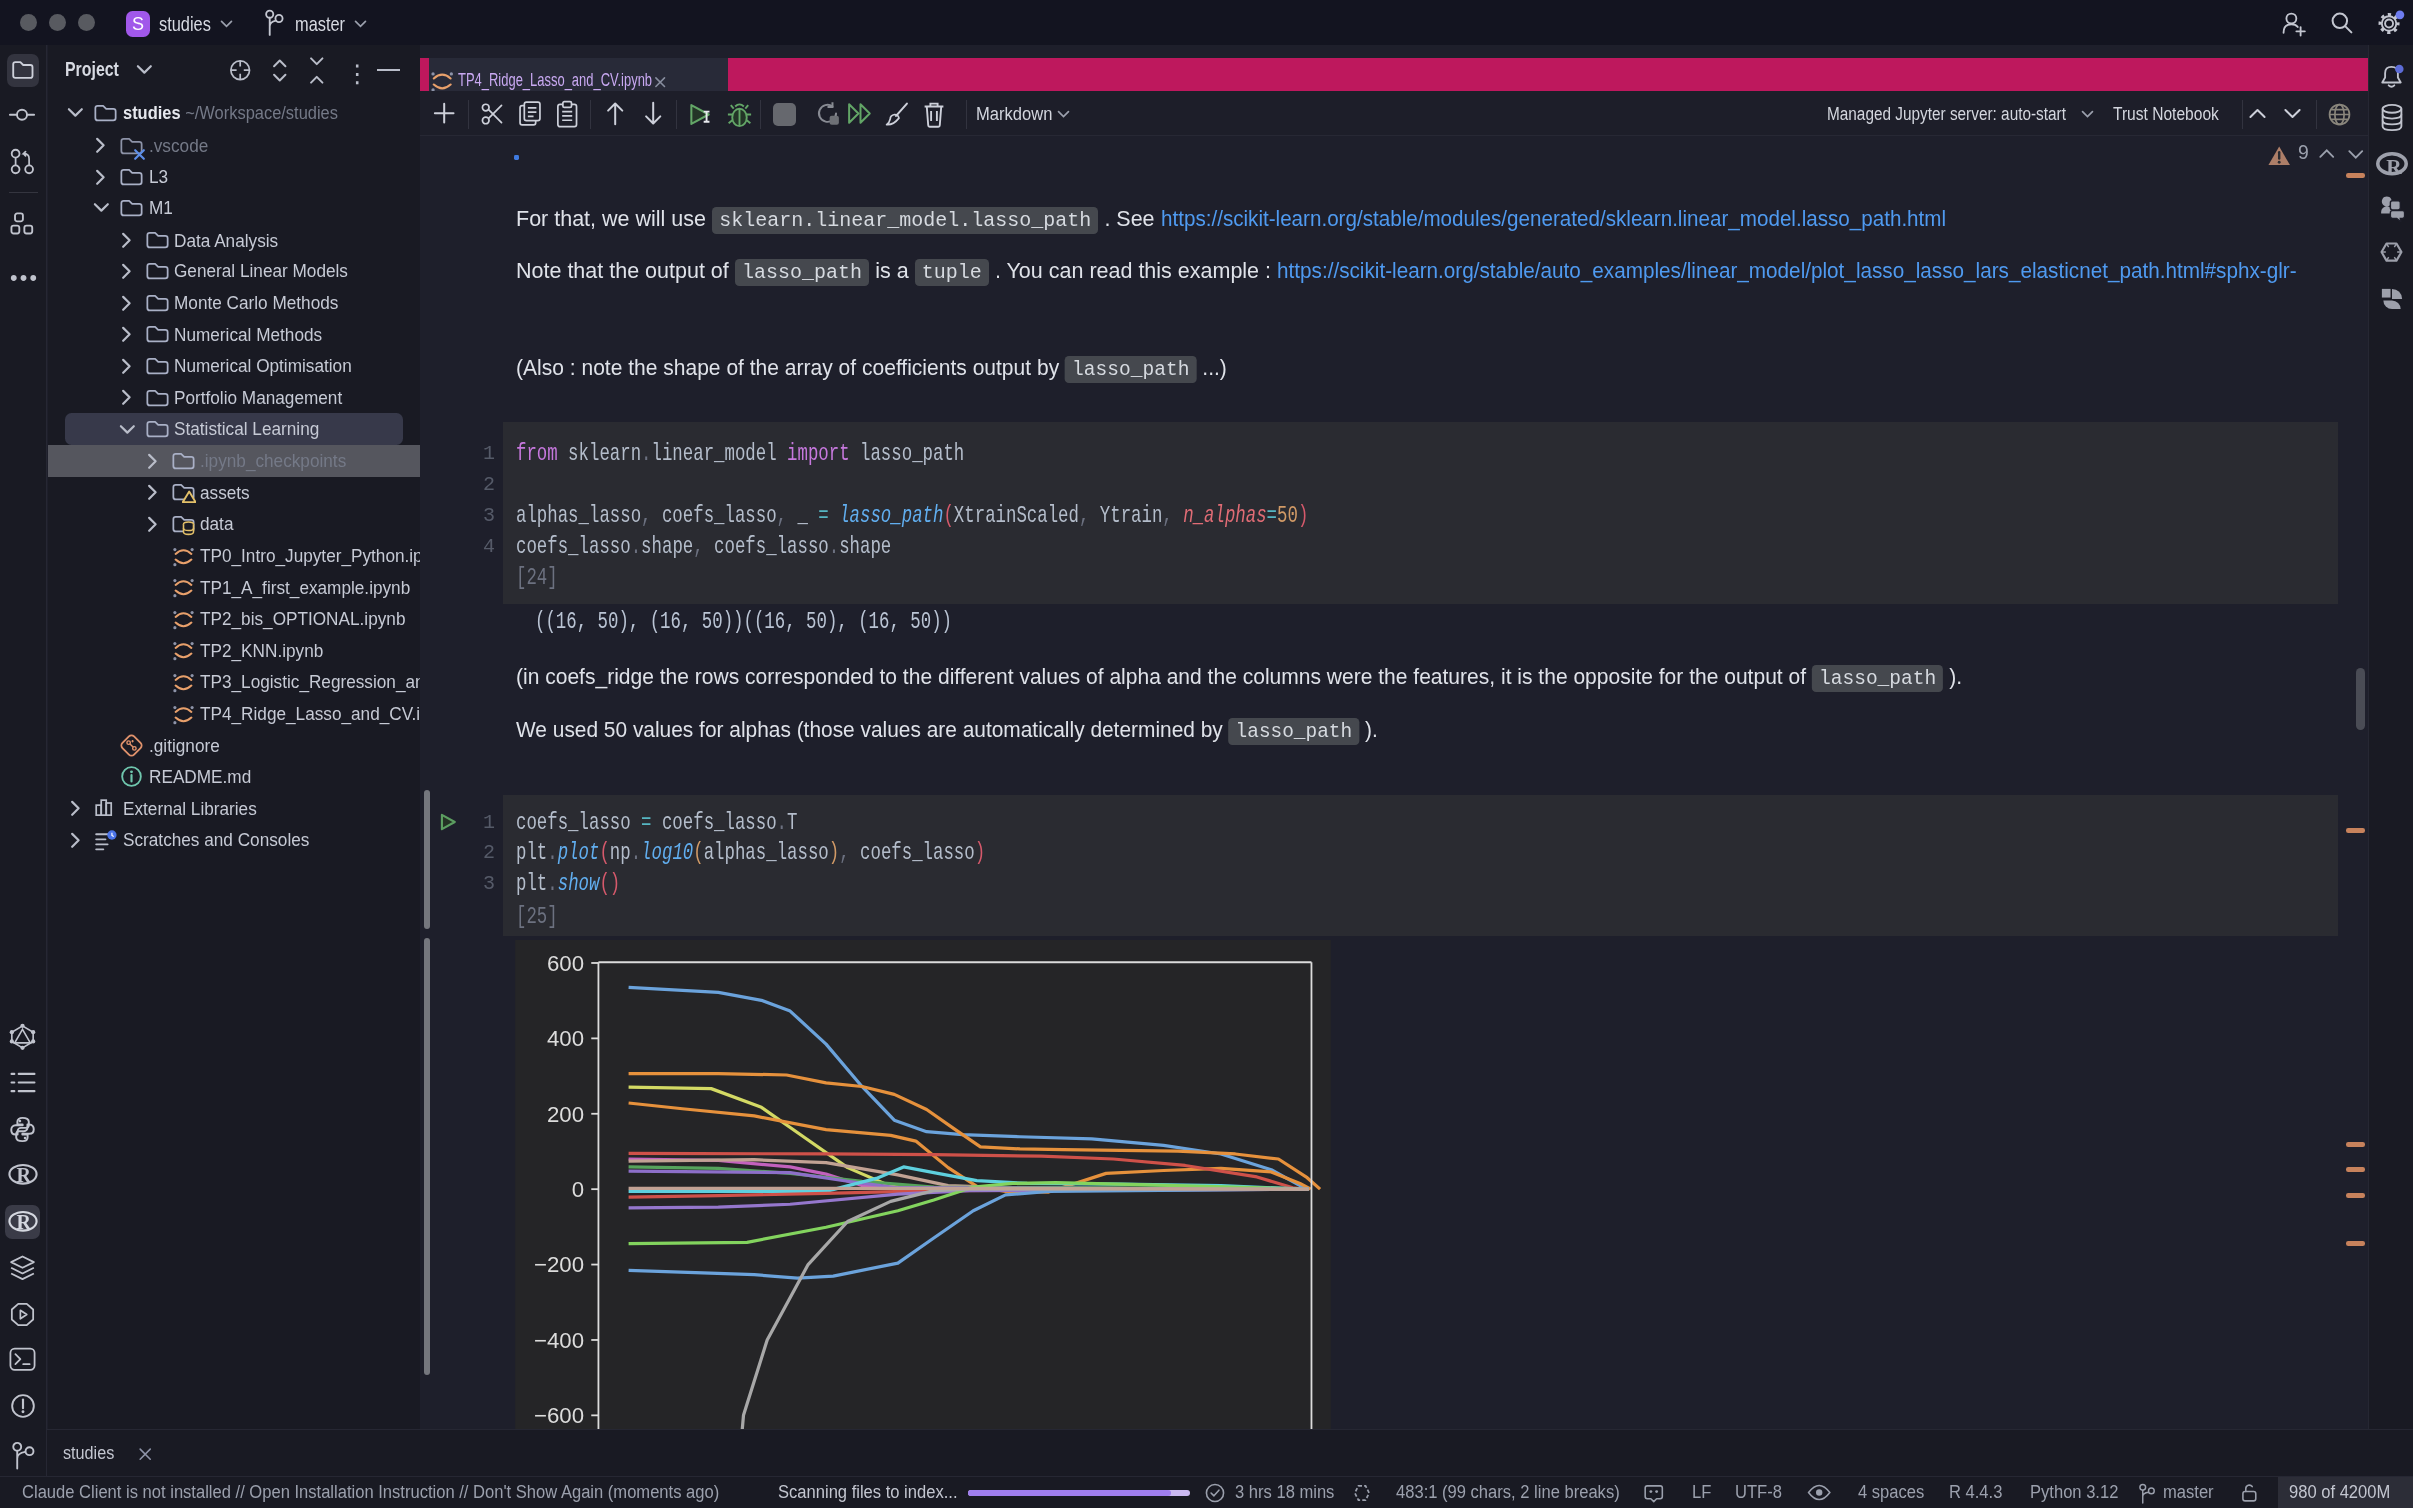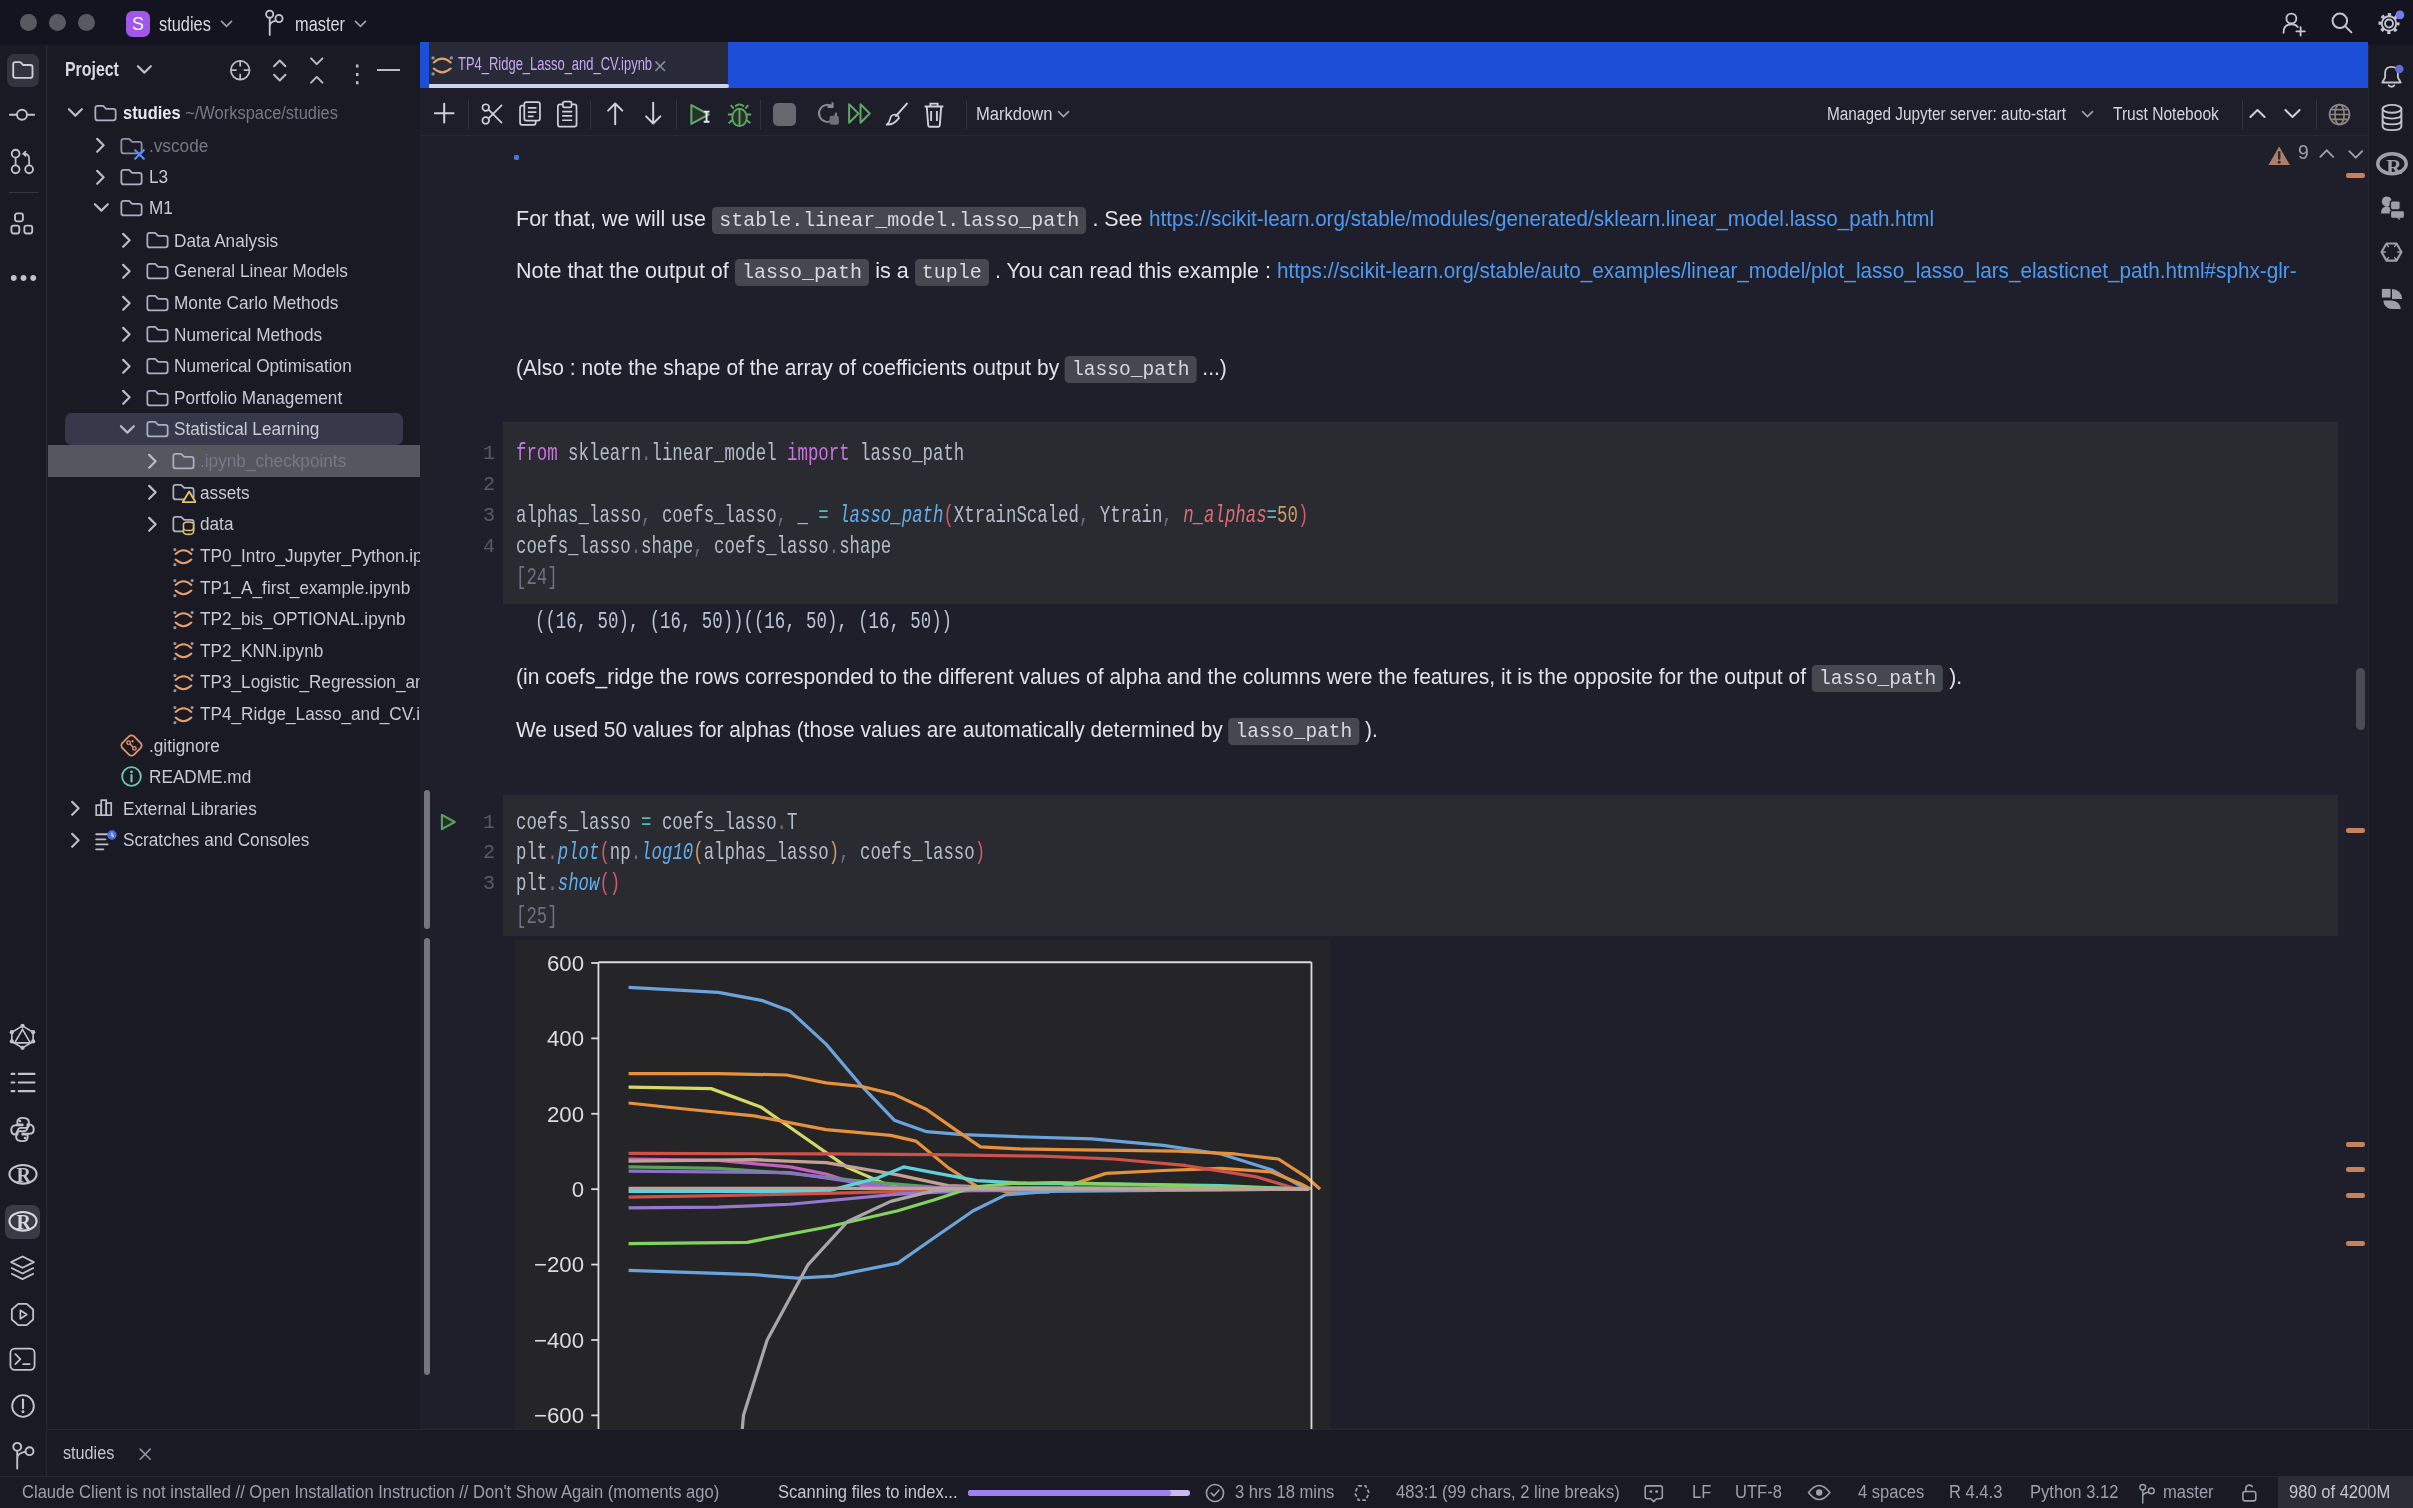--- a/index.html
+++ b/index.html
@@ -3,21 +3,21 @@
 <style>
 *{margin:0;padding:0;box-sizing:border-box}
 html,body{width:2413px;height:1508px;overflow:hidden}
 body{background:#1e1f2b;font-family:"Liberation Sans",sans-serif;position:relative;color:#c8ccd6}
 .abs{position:absolute}
 svg{display:block}
 
 #hdr{left:0;top:0;width:2413px;height:45px;background:#131420}
 #lstrip{left:0;top:45px;width:47px;height:1431px;background:#191a23;border-right:1.4px solid #262733}
 #proj{left:48px;top:45px;width:372px;height:1384px;background:#191a23;overflow:hidden}
-#tabbar{left:420px;top:42px;width:1948px;height:46px;background:#1d4ed8}
+#tabbar{left:420px;top:58px;width:1948px;height:46px;background:#be185d}
 #toolbar{left:420px;top:91px;width:1948px;height:45px;background:#1d1e29;border-bottom:1.4px solid #272834}
 #edit{left:420px;top:136px;width:1948px;height:1293px;background:#1e1f2b}
 #rstrip{left:2368px;top:45px;width:45px;height:1431px;background:#191a23;border-left:1.4px solid #262733}
 #btmbar{left:47px;top:1429px;width:2367px;height:47px;background:#191a23;border-top:1.4px solid #262733}
 #status{left:0;top:1476px;width:2413px;height:32px;background:#191a23;border-top:1.4px solid #262733;font-size:18px;color:#9ba0ad}
 
 .trow{position:absolute;height:32px;line-height:32px;font-size:18.7px;color:#c6cad5;white-space:nowrap;transform:scaleX(0.92);transform-origin:0 50%}
 .dim{color:#747987}
 
 .mono{font-family:"Liberation Mono",monospace}
@@ -470,21 +470,21 @@
   <svg class="abs" style="left:1906px;top:10px" width="27" height="27" viewBox="0 0 38 38">
       <g stroke="#8a867c" stroke-width="2.4" fill="none">
         <circle cx="19" cy="19" r="14"></circle>
         <ellipse cx="19" cy="19" rx="6.5" ry="14"></ellipse>
         <path d="M5 19 h28 M7.5 12 h23 M7.5 26 h23"></path>
       </g>
     </svg>
 </div>
 <div class="abs" id="edit">
   <div class="abs" style="left:94px;top:18.7px;width:5px;height:5px;background:#3f7ae0;border-radius:1.4px"></div>
-  <div class="mdl" style="left:96px;top:67px;line-height:32px">For that, we will use <span class="chip">stable.linear_model.lasso_path</span> . See <span class="link" style="display:inline-block;transform:scaleX(0.959);transform-origin:0 50%">https://scikit-learn.org/stable/modules/generated/sklearn.linear_model.lasso_path.html</span></div>
+  <div class="mdl" style="left:96px;top:67px;line-height:32px">For that, we will use <span class="chip">sklearn.linear_model.lasso_path</span> . See <span class="link" style="display:inline-block;transform:scaleX(0.959);transform-origin:0 50%">https://scikit-learn.org/stable/modules/generated/sklearn.linear_model.lasso_path.html</span></div>
   <div class="mdl" style="left:96px;top:119px;line-height:32px">Note that the output of <span class="chip">lasso_path</span> is a <span class="chip">tuple</span> . You can read this example : <span class="link" style="display:inline-block;transform:scaleX(0.963);transform-origin:0 50%">https://scikit-learn.org/stable/auto_examples/linear_model/plot_lasso_lasso_lars_elasticnet_path.html#sphx-glr-</span></div>
   <div class="mdl" style="left:96px;top:216px;line-height:32px;transform:scaleX(0.978);transform-origin:0 50%">(Also : note the shape of the array of coefficients output by <span class="chip">lasso_path</span> ...)</div>
   <div class="abs" style="left:83px;top:286px;width:1835px;height:182px;background:#2a2b31"></div>
   <div class="lnum" style="left:45px;top:303px;width:30px;text-align:right;line-height:30px">1</div>
   <div class="lnum" style="left:45px;top:334px;width:30px;text-align:right;line-height:30px">2</div>
   <div class="lnum" style="left:45px;top:365px;width:30px;text-align:right;line-height:30px">3</div>
   <div class="lnum" style="left:45px;top:396px;width:30px;text-align:right;line-height:30px">4</div>
   <div class="cline mono" style="left:96px;top:303px;line-height:30px"><span class="kw">from</span> sklearn<span class="gr">.</span>linear_model <span class="kw">import</span> lasso_path</div>
   <div class="cline mono" style="left:96px;top:365px;line-height:30px">alphas_lasso<span class="gr">,</span> coefs_lasso<span class="gr">,</span> _ <span class="op">=</span> <span class="fn">lasso_path</span><span class="p1">(</span>XtrainScaled<span class="gr">,</span> Ytrain<span class="gr">,</span> <span class="pm">n_alphas</span><span class="op">=</span><span class="nm">50</span><span class="p1">)</span></div>
   <div class="cline mono" style="left:96px;top:396px;line-height:30px">coefs_lasso<span class="gr">.</span>shape<span class="gr">,</span> coefs_lasso<span class="gr">.</span>shape</div>

